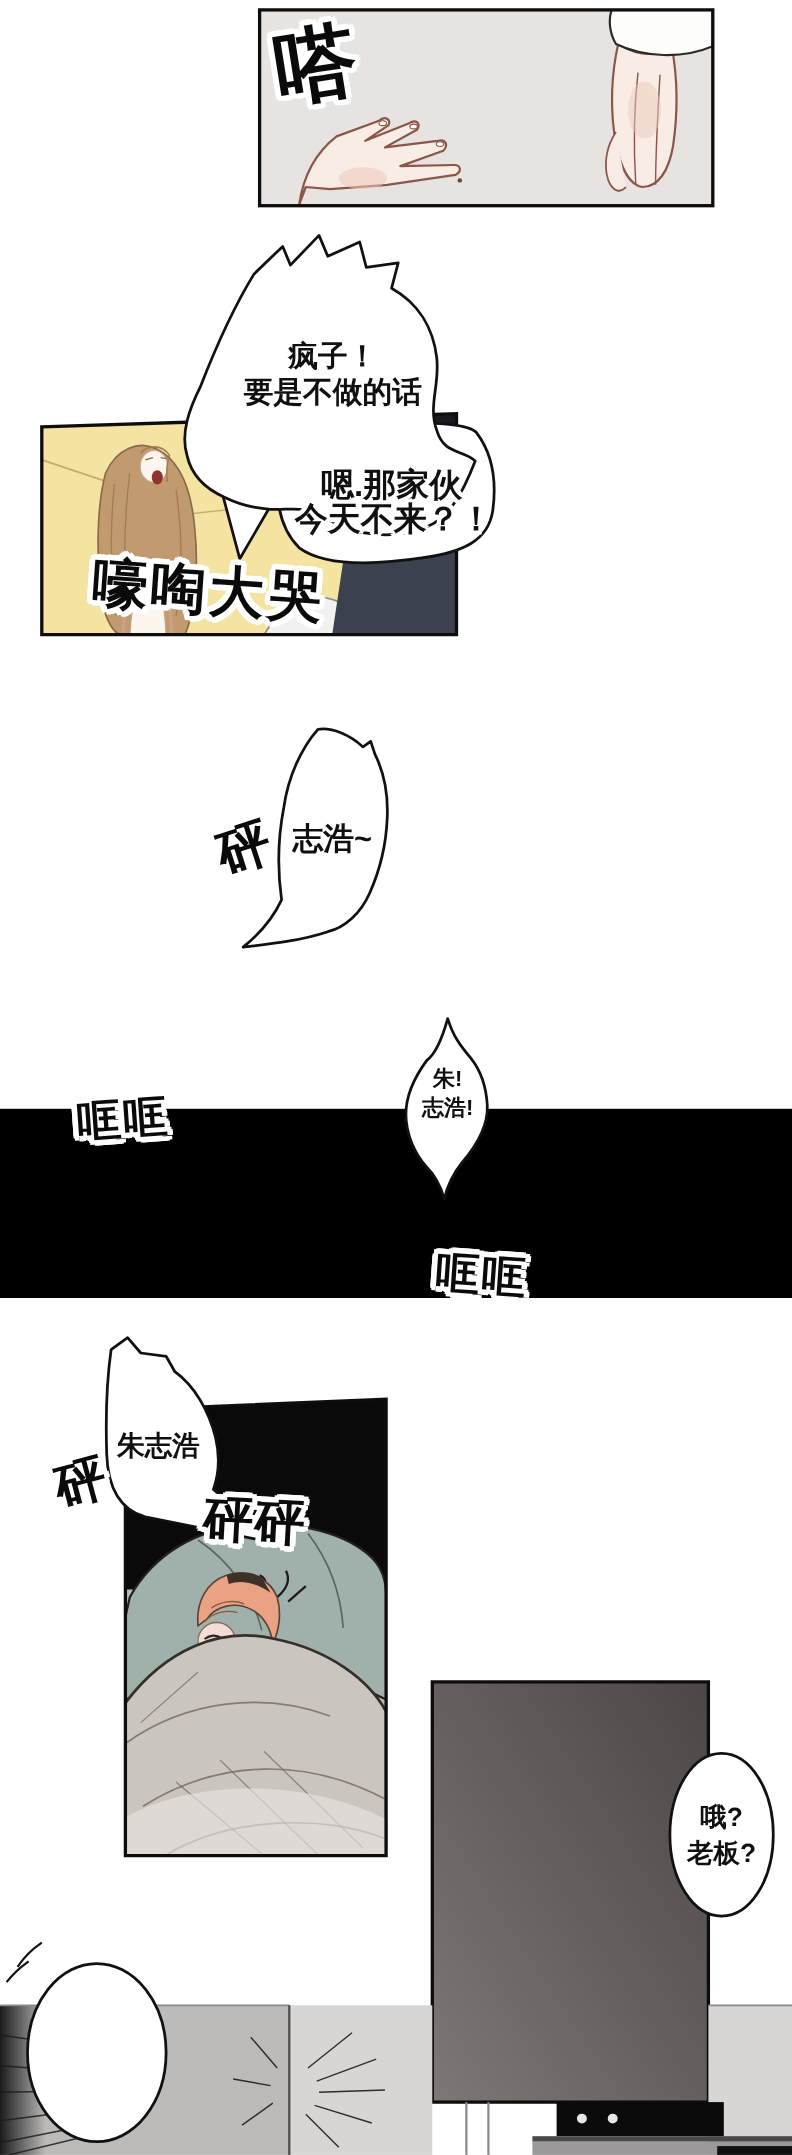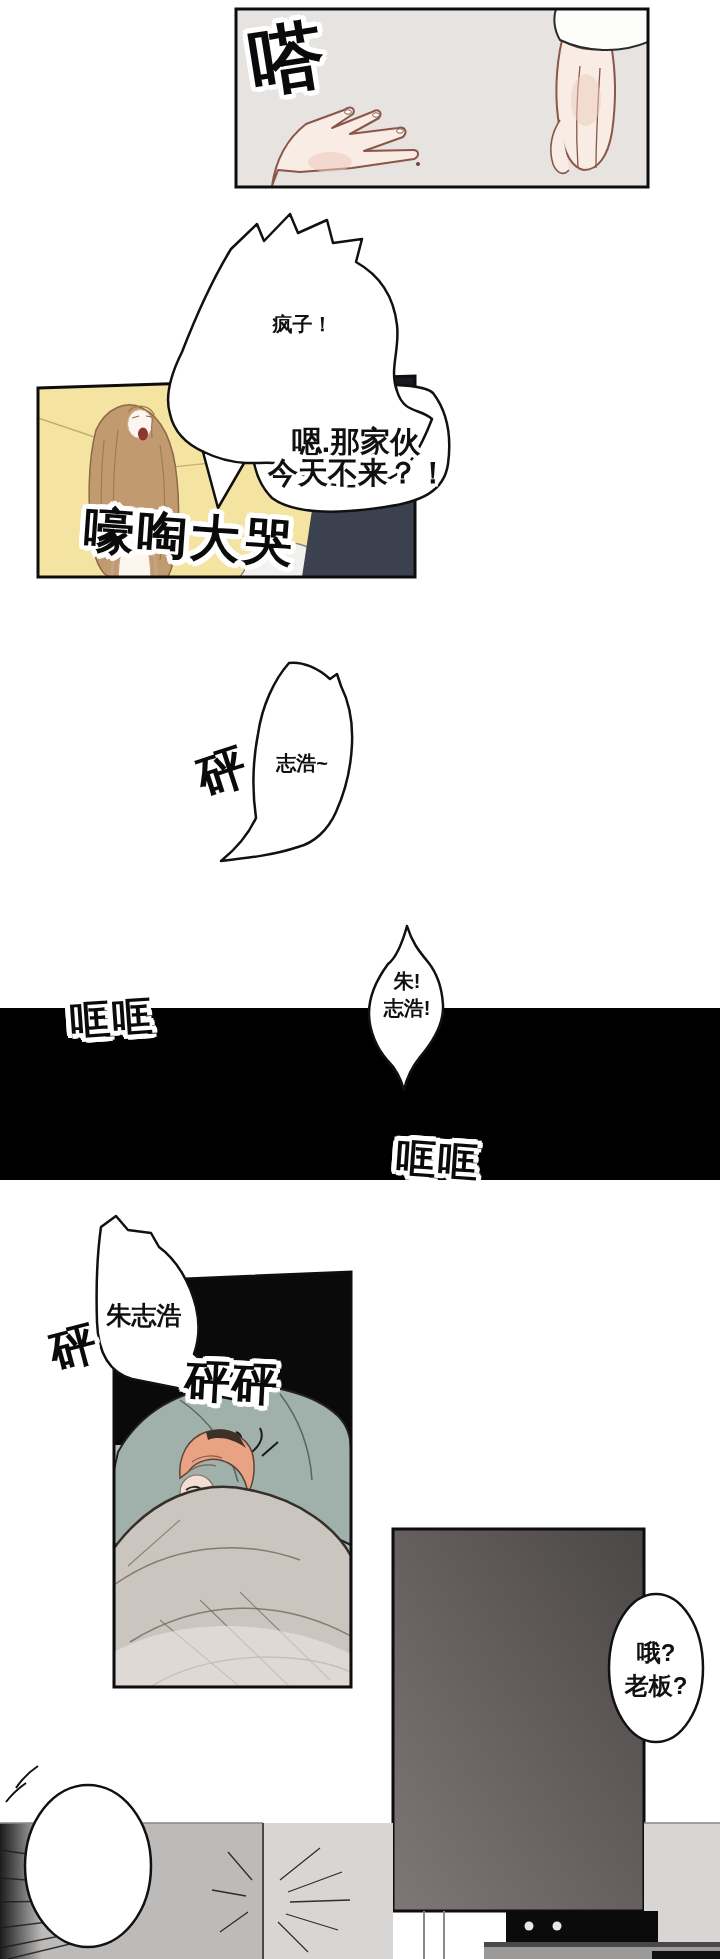--- a/index.html
+++ b/index.html
@@ -234,34 +234,35 @@
     <g>
       <path d="M 16,1788 C 22,1779 29,1772 38,1766 M 6,1802 C 12,1794 19,1788 26,1783" fill="none" stroke="#111" stroke-width="2"></path>
       <ellipse cx="88" cy="1866" rx="63" ry="81" fill="#ffffff" stroke="#111" stroke-width="2.5"></ellipse>
     </g>
   </svg>
 
   <div class="abs sfx" style="left:250px;top:22px;font-size:74px;transform:rotate(-9deg);">
     <span>嗒</span>
   </div>
 
-  <div class="abs btext" style="left:195px;top:308px;width:215px;font-size:20px;line-height:32px;">
+  <div class="abs btext" style="left:195px;top:308px;width:215px;font-size:27px;line-height:32px;">
     <div>疯子！</div>
+    <div>要是不做的话</div>
   </div>
 
   <div class="abs btext owhite" style="left:268px;top:426px;width:176px;font-size:30px;line-height:31px;">
     <div>嗯.那家伙</div>
     <div>今天不来？！</div>
   </div>
 
   <div class="abs sfx" style="left:84px;top:512px;font-size:50px;letter-spacing:3px;transform:rotate(4deg);">
     <span>嚎啕大哭</span>
   </div>
 
-  <div class="abs btext" style="left:260px;top:750px;width:84px;font-size:20px;line-height:26px;">
+  <div class="abs btext" style="left:260px;top:750px;width:84px;font-size:28px;line-height:26px;">
     <div>志浩~</div>
   </div>
 
   <div class="abs sfx" style="left:198px;top:748px;font-size:48px;transform:rotate(-18deg);">
     <span>砰</span>
   </div>
 
   <div class="abs sfx" style="left:70px;top:998px;font-size:40px;letter-spacing:2px;transform:rotate(-4deg);">
     <span>哐哐</span>
   </div>

